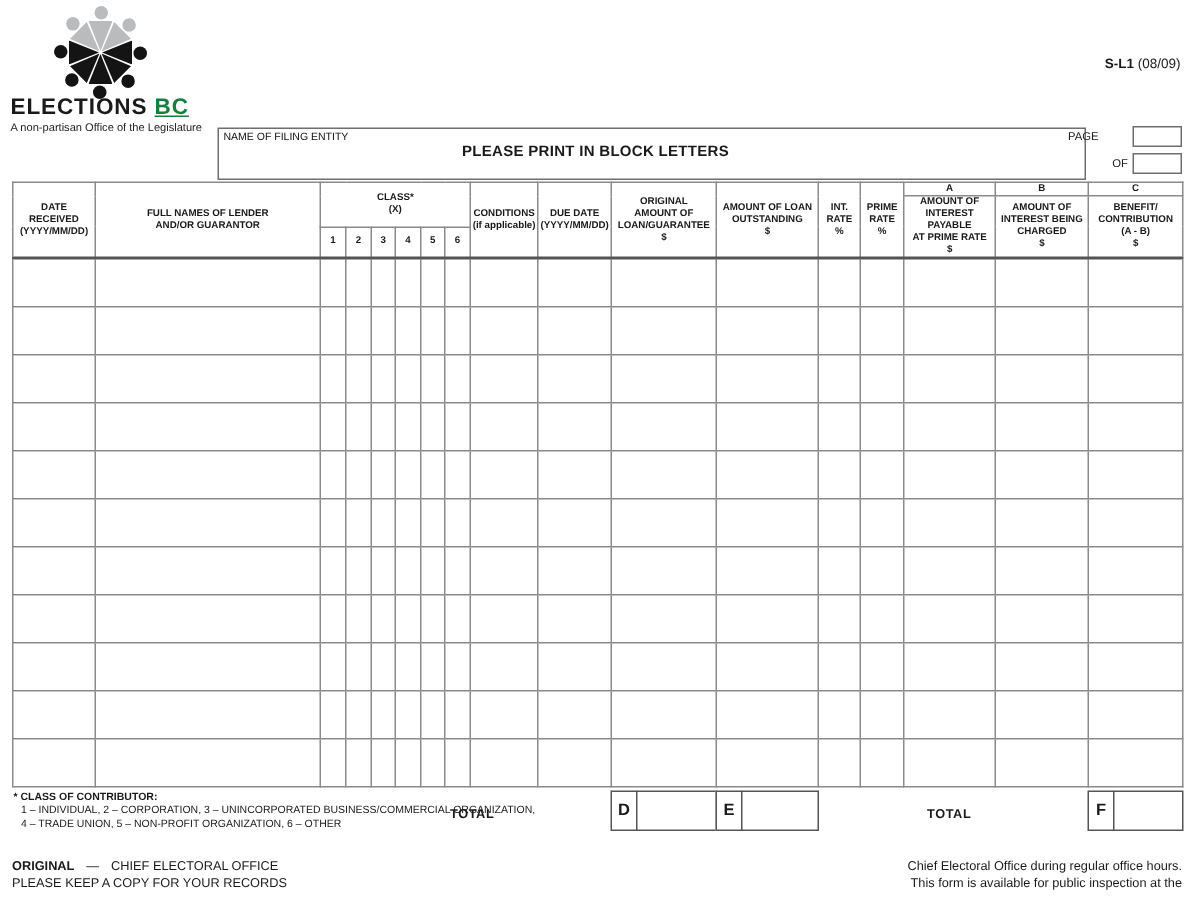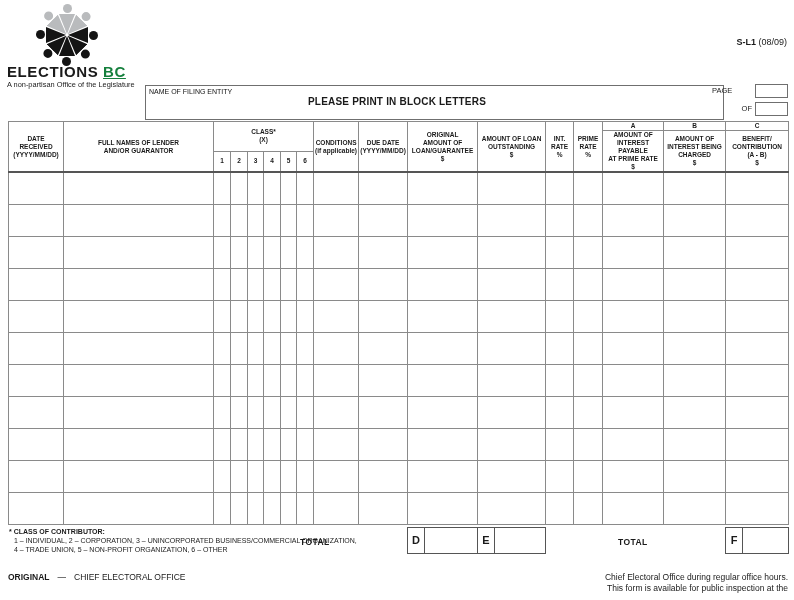--- a/index.html
+++ b/index.html
@@ -450,19 +450,20 @@
   </div>
 
   <div class="footnote">
     <div class="fn-title">* CLASS OF CONTRIBUTOR:</div>
     <div class="fn-line">1 – INDIVIDUAL, 2 – CORPORATION, 3 – UNINCORPORATED BUSINESS/COMMERCIAL ORGANIZATION,</div>
     <div class="fn-line">4 – TRADE UNION, 5 – NON-PROFIT ORGANIZATION, 6 – OTHER</div>
   </div>
 
   <div class="footer-left">
     <div><span class="orig">ORIGINAL</span><span class="dash">—</span><span>CHIEF ELECTORAL OFFICE</span></div>
+    <div>PLEASE KEEP A COPY FOR YOUR RECORDS</div>
   </div>
   <div class="footer-right">
     <div>Chief Electoral Office during regular office hours.</div>
     <div>This form is available for public inspection at the</div>
   </div>
 
 </div>
 
 </body></html>

